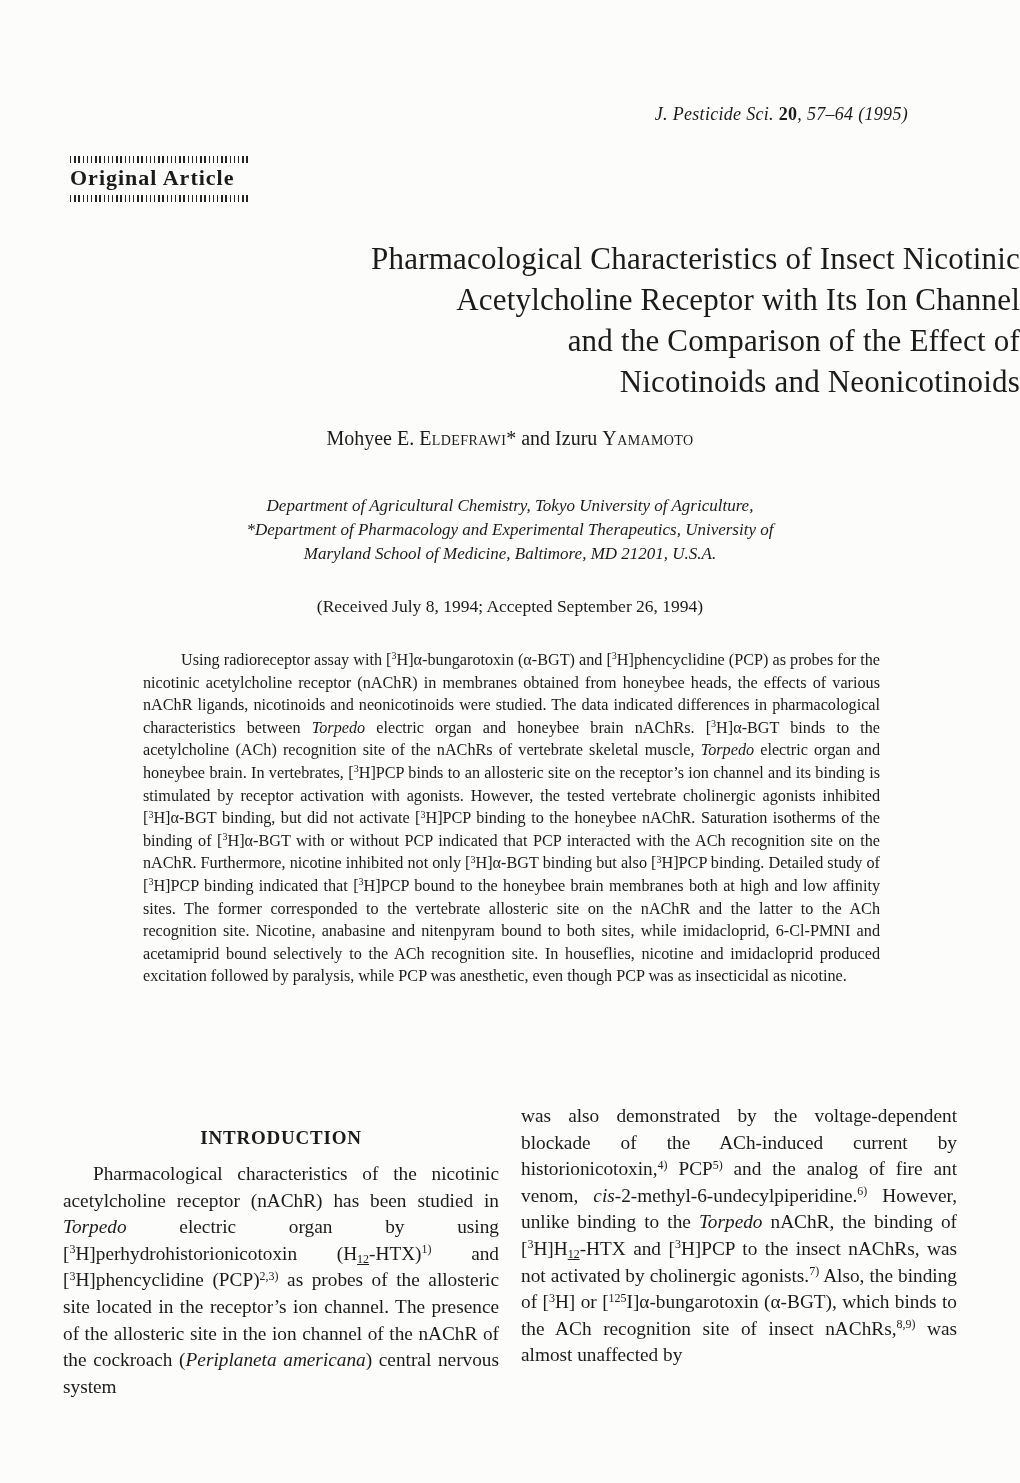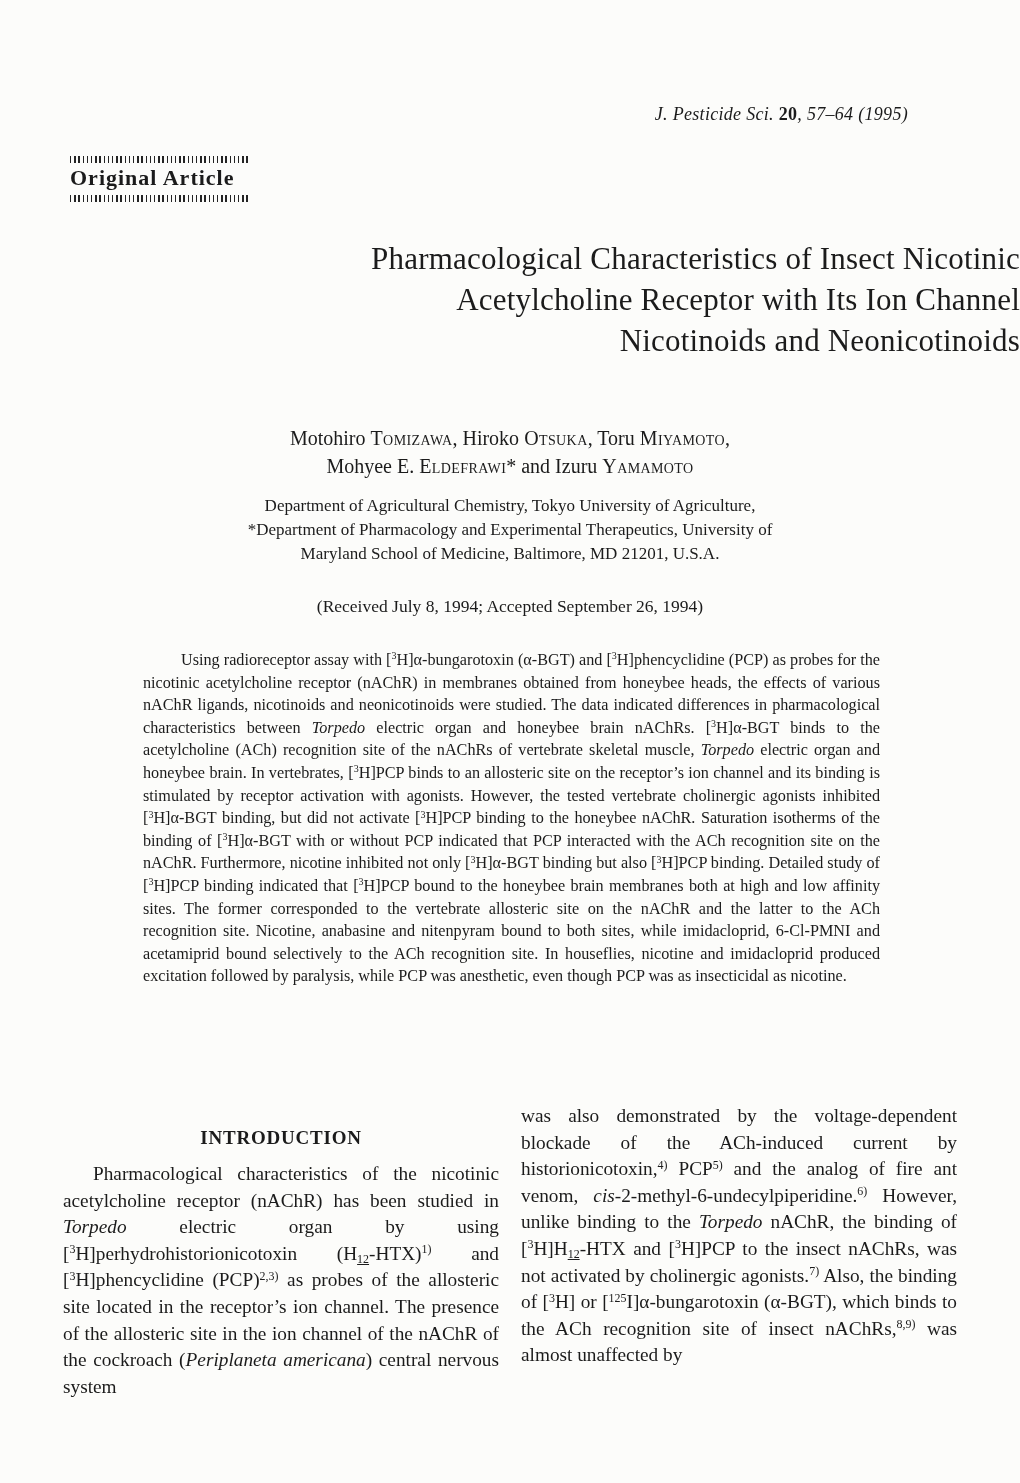--- a/index.html
+++ b/index.html
@@ -74,20 +74,21 @@
   }
   .sc { font-variant: small-caps; letter-spacing: 0.4px; }
 
   
   .affiliations {
     position: absolute;
     top: 494px;
     left: 0;
     right: 0;
     text-align: center;
+    font-style: italic;
     font-size: 17px;
     line-height: 24px;
   }
 
   
   .received {
     position: absolute;
     top: 596px;
     left: 0;
     right: 0;
@@ -155,25 +156,25 @@
 
   <div class="oa-box">
     <div class="hatch"></div>
     <div class="oa-label">Original Article</div>
     <div class="hatch"></div>
   </div>
 
   <h1 class="title">
     <div class="title-line">Pharmacological Characteristics of Insect Nicotinic</div>
     <div class="title-line">Acetylcholine Receptor with Its Ion Channel</div>
+    <div class="title-line">and the Comparison of the Effect of</div>
     <div class="title-line">Nicotinoids and Neonicotinoids</div>
   </h1>
 
   <div class="authors">
-    <div class="author-line"><span>Motohiro </span><span class="sc">Tomizawa</span><span>, Hiroko </span><span class="sc">Otsuka</span><span>, Toru </span><span class="sc">Miyamoto</span><span>,</span></div>
     <div class="author-line"><span>Mohyee E. </span><span class="sc">Eldefrawi</span><span>* and Izuru </span><span class="sc">Yamamoto</span></div>
   </div>
 
   <div class="affiliations">
     <div class="affiliation-line">Department of Agricultural Chemistry, Tokyo University of Agriculture,</div>
     <div class="affiliation-line">*Department of Pharmacology and Experimental Therapeutics, University of</div>
     <div class="affiliation-line">Maryland School of Medicine, Baltimore, MD 21201, U.S.A.</div>
   </div>
 
   <div class="received">(Received July 8, 1994; Accepted September 26, 1994)</div>

